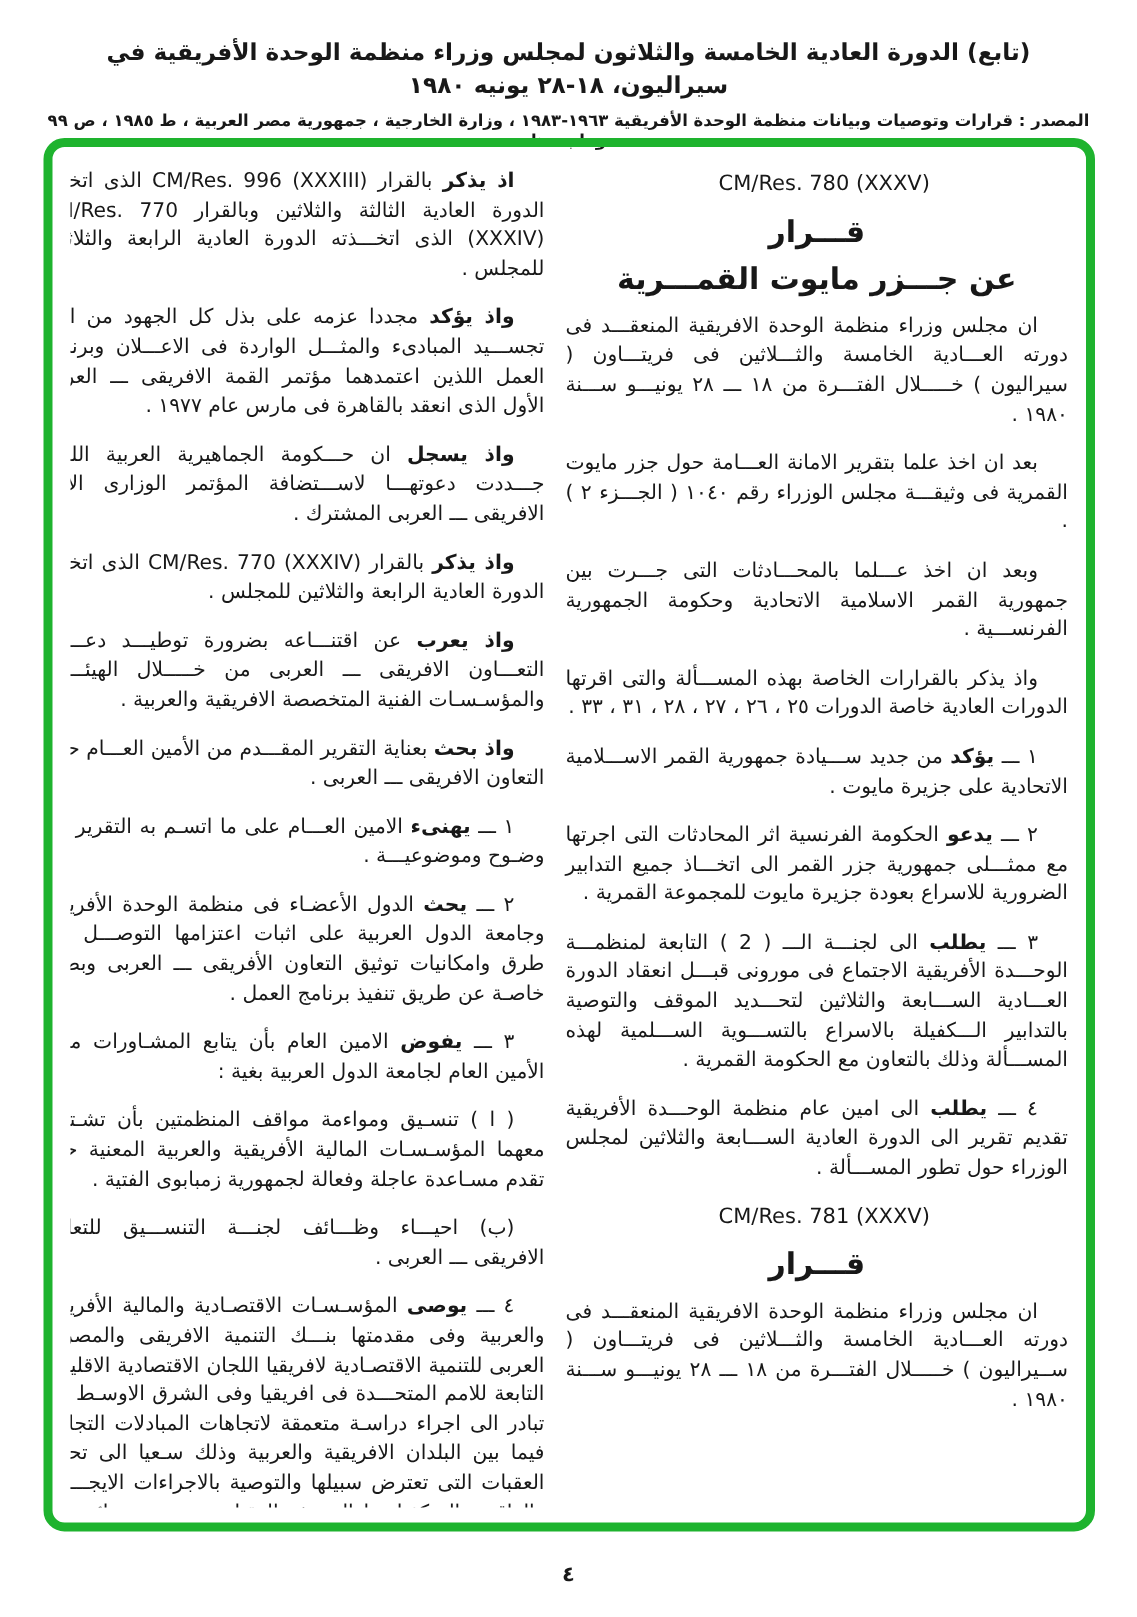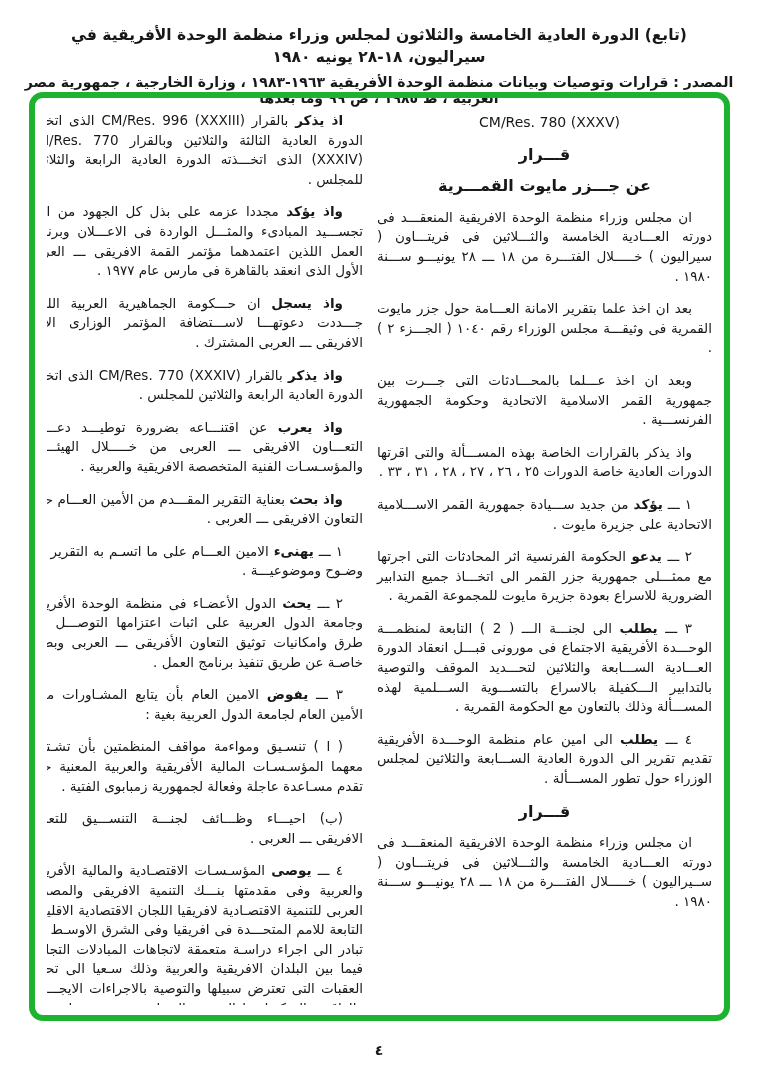--- a/index.html
+++ b/index.html
@@ -6,40 +6,40 @@
   * { box-sizing:border-box; }
   html,body { margin:0; padding:0; }
   body {
     width:758px; height:1078px; position:relative;
     background:#ffffff; color:var(--ink);
     font-family:"DejaVu Sans", sans-serif;
     overflow:hidden;
   }
   .hdr { direction:rtl; text-align:center; }
   .hdr1 { margin-top:24px; padding:0 46px; font-size:15.5px; font-weight:bold; line-height:22px;text-align:center; }
-  .hdr2 { margin-top:6px; padding:0 24px; font-size:14px; font-weight:bold; }
+  .hdr2 { margin-top:6px; padding:0 24px; font-size:11px; font-weight:bold; }
 
   .frame {
     position:absolute; left:29px; top:92px; width:701px; height:929px;
     border:6px solid var(--green); border-radius:14px;
     padding:13px 12px 10px 12px;
   }
   .cols { display:flex; direction:rtl; gap:14px; height:100%; overflow:hidden; }
   .col {
     width:335px; flex:0 0 335px;
     direction:rtl; text-align:justify;
     font-size:13.5px; line-height:19.6px;
   }
   .col p { margin:0 0 13px 0; text-indent:20px; }
   .res {
     direction:ltr; text-align:center; text-indent:0;
     font-size:14px; margin:2px 0 12px 0; padding-left:10px;
   }
   .rtitle {
-    text-align:center; font-weight:bold; font-size:16px;
+    text-align:center; font-weight:bold; font-size:20px;
     margin:10px 0 12px 0; text-indent:0;
   }
   .b { font-weight:bold; }
   .pageno {
     position:absolute; left:0; right:0; top:1042px;
     text-align:center; font-size:14px; font-weight:bold;
   }
 </style>
 </head>
 <body>
@@ -57,20 +57,21 @@
       <div class="rtitle">قـــرار</div>
       <div class="rtitle">عن جـــزر مايوت القمـــرية</div>
       <p><span>ان مجلس وزراء منظمة الوحدة الافريقية المنعقـــد فى دورته العـــادية الخامسة والثـــلاثين فى فريتـــاون ( سيراليون ) خـــــلال الفتـــرة من ١٨ ـــ ٢٨ يونيـــو ســـنة ١٩٨٠ .</span></p>
       <p><span>بعد ان اخذ علما بتقرير الامانة العـــامة حول جزر مايوت القمرية فى وثيقـــة مجلس الوزراء رقم ١٠٤٠ ( الجـــزء ٢ ) .</span></p>
       <p><span>وبعد ان اخذ عـــلما بالمحـــادثات التى جـــرت بين جمهورية القمر الاسلامية الاتحادية وحكومة الجمهورية الفرنســـية .</span></p>
       <p><span>واذ يذكر بالقرارات الخاصة بهذه المســـألة والتى اقرتها الدورات العادية خاصة الدورات ٢٥ ، ٢٦ ، ٢٧ ، ٢٨ ، ٣١ ، ٣٣ .</span></p>
       <p><span>١ ـــ </span><span class="b">يؤكد</span><span> من جديد ســـيادة جمهورية القمر الاســـلامية الاتحادية على جزيرة مايوت .</span></p>
       <p><span>٢ ـــ </span><span class="b">يدعو</span><span> الحكومة الفرنسية اثر المحادثات التى اجرتها مع ممثـــلى جمهورية جزر القمر الى اتخـــاذ جميع التدابير الضرورية للاسراع بعودة جزيرة مايوت للمجموعة القمرية .</span></p>
       <p><span>٣ ـــ </span><span class="b">يطلب</span><span> الى لجنـــة الـــ ( 2 ) التابعة لمنظمـــة الوحـــدة الأفريقية الاجتماع فى مورونى قبـــل انعقاد الدورة العـــادية الســـابعة والثلاثين لتحـــديد الموقف والتوصية بالتدابير الـــكفيلة بالاسراع بالتســـوية الســـلمية لهذه المســـألة وذلك بالتعاون مع الحكومة القمرية .</span></p>
       <p><span>٤ ـــ </span><span class="b">يطلب</span><span> الى امين عام منظمة الوحـــدة الأفريقية تقديم تقرير الى الدورة العادية الســـابعة والثلاثين لمجلس الوزراء حول تطور المســـألة .</span></p>
+      <div class="res">CM/Res. 781 (XXXV)</div>
       <div class="rtitle">قـــرار</div>
       <p><span>ان مجلس وزراء منظمة الوحدة الافريقية المنعقـــد فى دورته العـــادية الخامسة والثـــلاثين فى فريتـــاون ( ســيراليون ) خـــــلال الفتـــرة من ١٨ ـــ ٢٨ يونيـــو ســـنة ١٩٨٠ .</span></p>
     </div>
 
     <div class="col">
       <p><span class="b">اذ يذكر</span><span> بالقرار </span><span dir="ltr">CM/Res. 996 (XXXIII)</span><span> الذى اتخذته الدورة العادية الثالثة والثلاثين وبالقرار </span><span dir="ltr">CM/Res. 770 (XXXIV)</span><span> الذى اتخـــذته الدورة العادية الرابعة والثلاثون للمجلس .</span></p>
       <p><span class="b">واذ يؤكد</span><span> مجددا عزمه على بذل كل الجهود من اجل تجســـيد المبادىء والمثـــل الواردة فى الاعـــلان وبرنامج العمل اللذين اعتمدهما مؤتمر القمة الافريقى ـــ العربى الأول الذى انعقد بالقاهرة فى مارس عام ١٩٧٧ .</span></p>
       <p><span class="b">واذ يسجل</span><span> ان حـــكومة الجماهيرية العربية الليبية جـــددت دعوتهـــا لاســـتضافة المؤتمر الوزارى الأول الافريقى ـــ العربى المشترك .</span></p>
       <p><span class="b">واذ يذكر</span><span> بالقرار </span><span dir="ltr">CM/Res. 770 (XXXIV)</span><span> الذى اتخذته الدورة العادية الرابعة والثلاثين للمجلس .</span></p>
       <p><span class="b">واذ يعرب</span><span> عن اقتنـــاعه بضرورة توطيـــد دعـــائم التعـــاون الافريقى ـــ العربى من خـــــلال الهيئـــات والمؤسـسـات الفنية المتخصصة الافريقية والعربية .</span></p>

